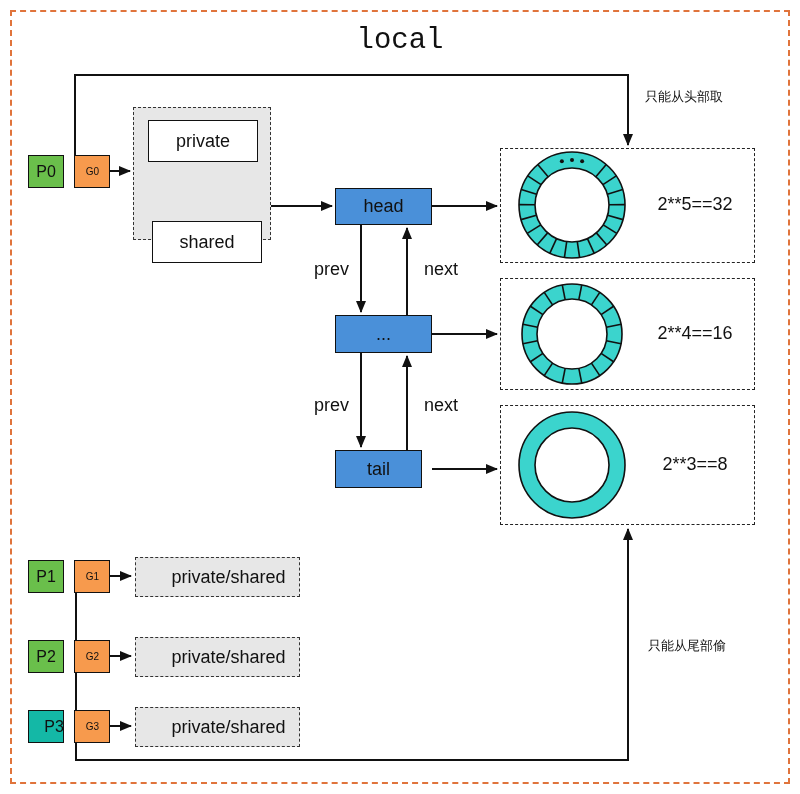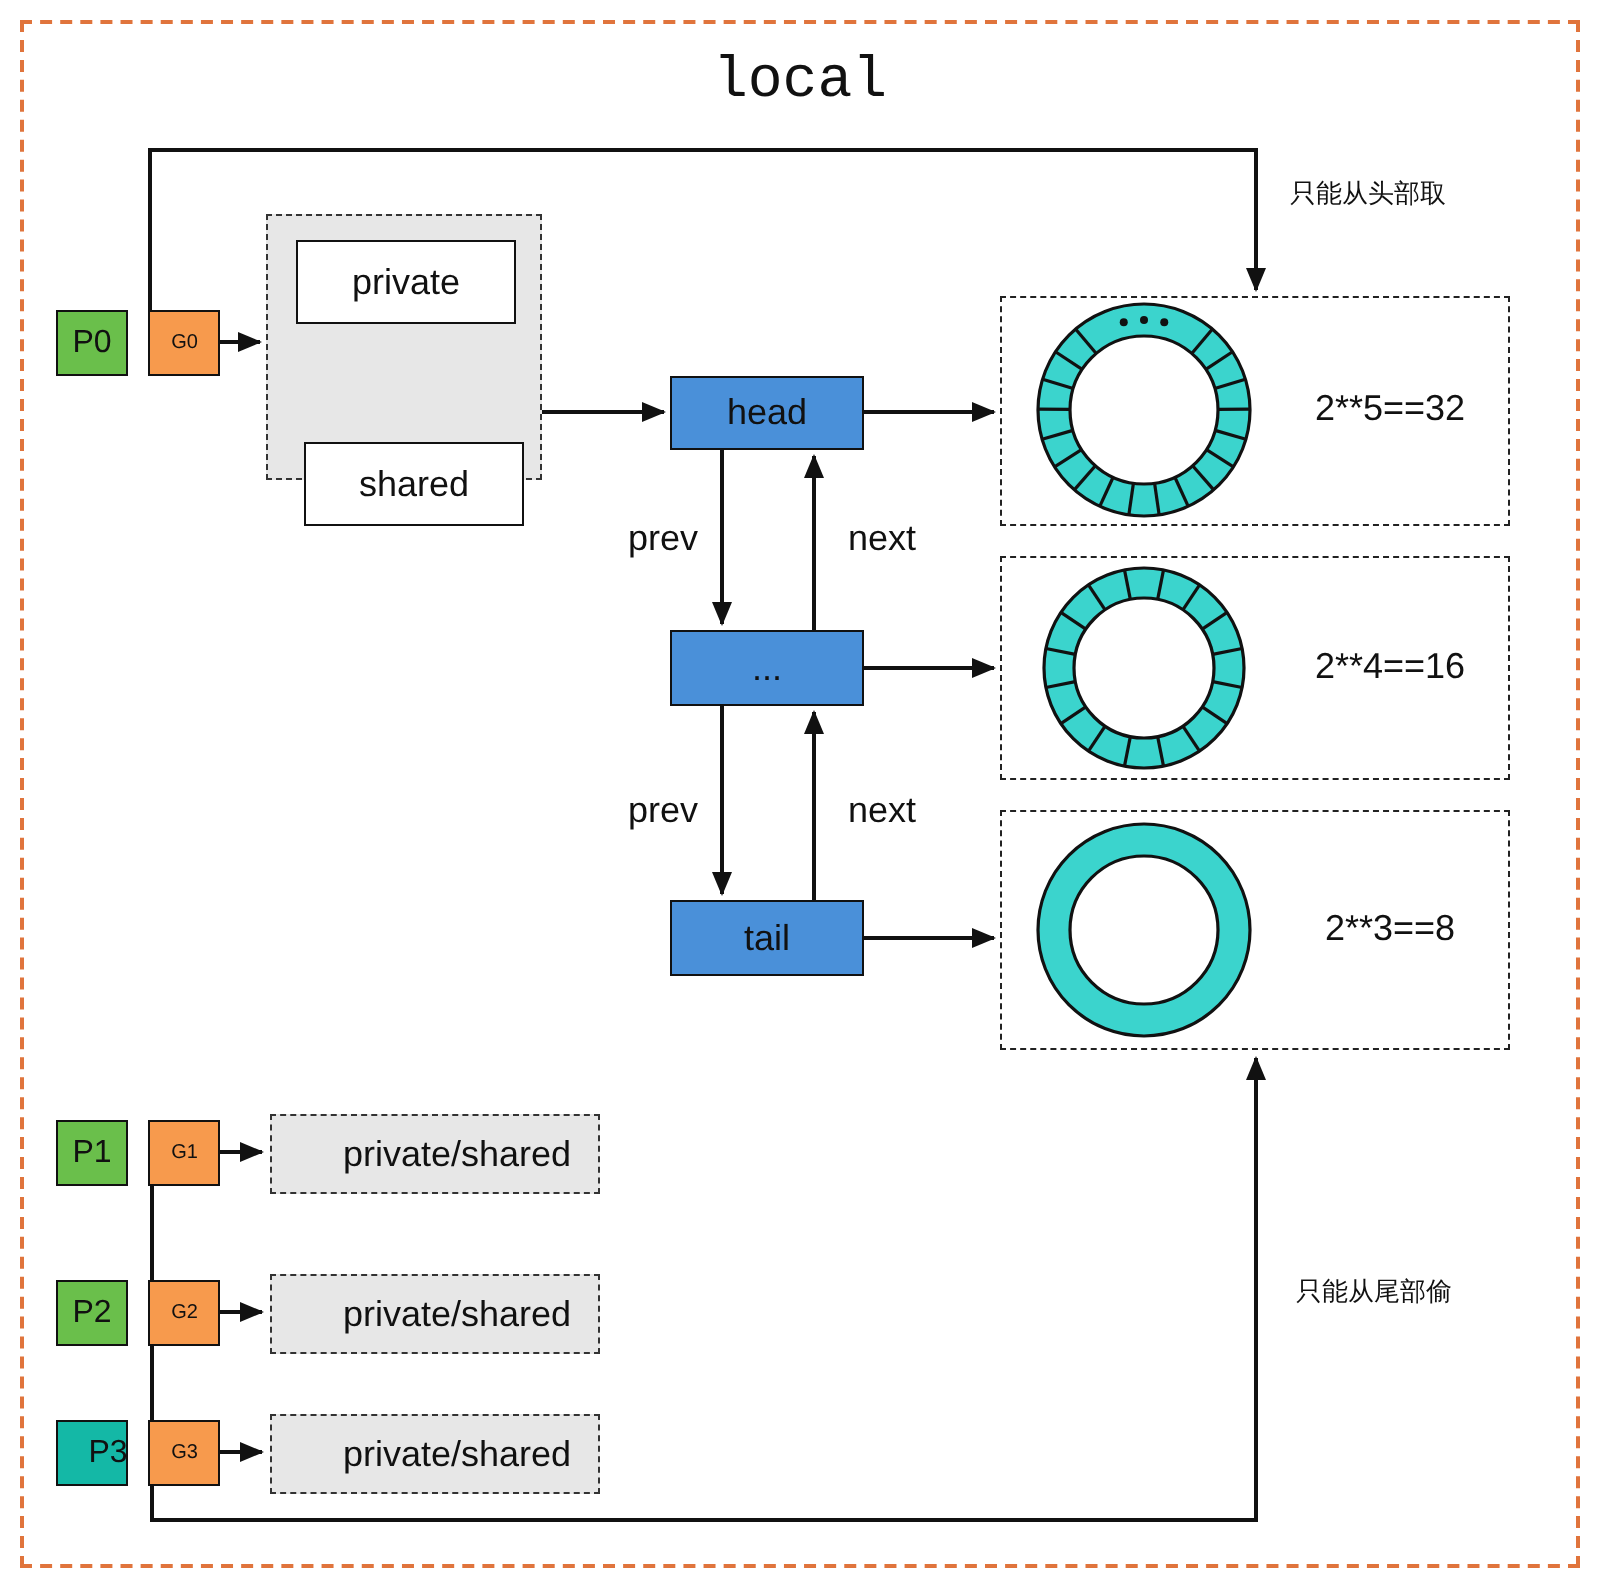--- a/index.html
+++ b/index.html
@@ -121,21 +121,21 @@
     <div class="pcell" style="background:#6abf4b;">P0</div>
     <div class="pcell g" style="background:#f79a4d;">G0</div>
   </div>
 
   <div class="grayq" style="left:133px;top:107px;width:138px;height:133px;"></div>
   <div class="box" style="left:148px;top:120px;width:110px;height:42px;">private</div>
   <div class="box" style="left:152px;top:185px;width:110px;height:42px;margin-top:36px;">shared</div>
 
   <div class="box blue" style="left:335px;top:188px;width:97px;height:37px;">head</div>
   <div class="box blue" style="left:335px;top:315px;width:97px;height:38px;">...</div>
-  <div class="box blue" style="left:335px;top:450px;width:97px;height:38px;">tail</div>
+  <div class="box blue" style="left:335px;top:450px;width:87px;height:38px;">tail</div>
 
   <div class="lbl" style="left:314px;top:259px;">prev</div>
   <div class="lbl" style="left:424px;top:259px;">next</div>
   <div class="lbl" style="left:314px;top:395px;">prev</div>
   <div class="lbl" style="left:424px;top:395px;">next</div>
 
   <div class="ringbox" style="left:500px;top:148px;width:255px;height:115px;"></div>
   <div class="ringbox" style="left:500px;top:278px;width:255px;height:112px;"></div>
   <div class="ringbox" style="left:500px;top:405px;width:255px;height:120px;"></div>
   <div class="lbl ringlbl" style="left:640px;top:194px;">2**5==32</div>

